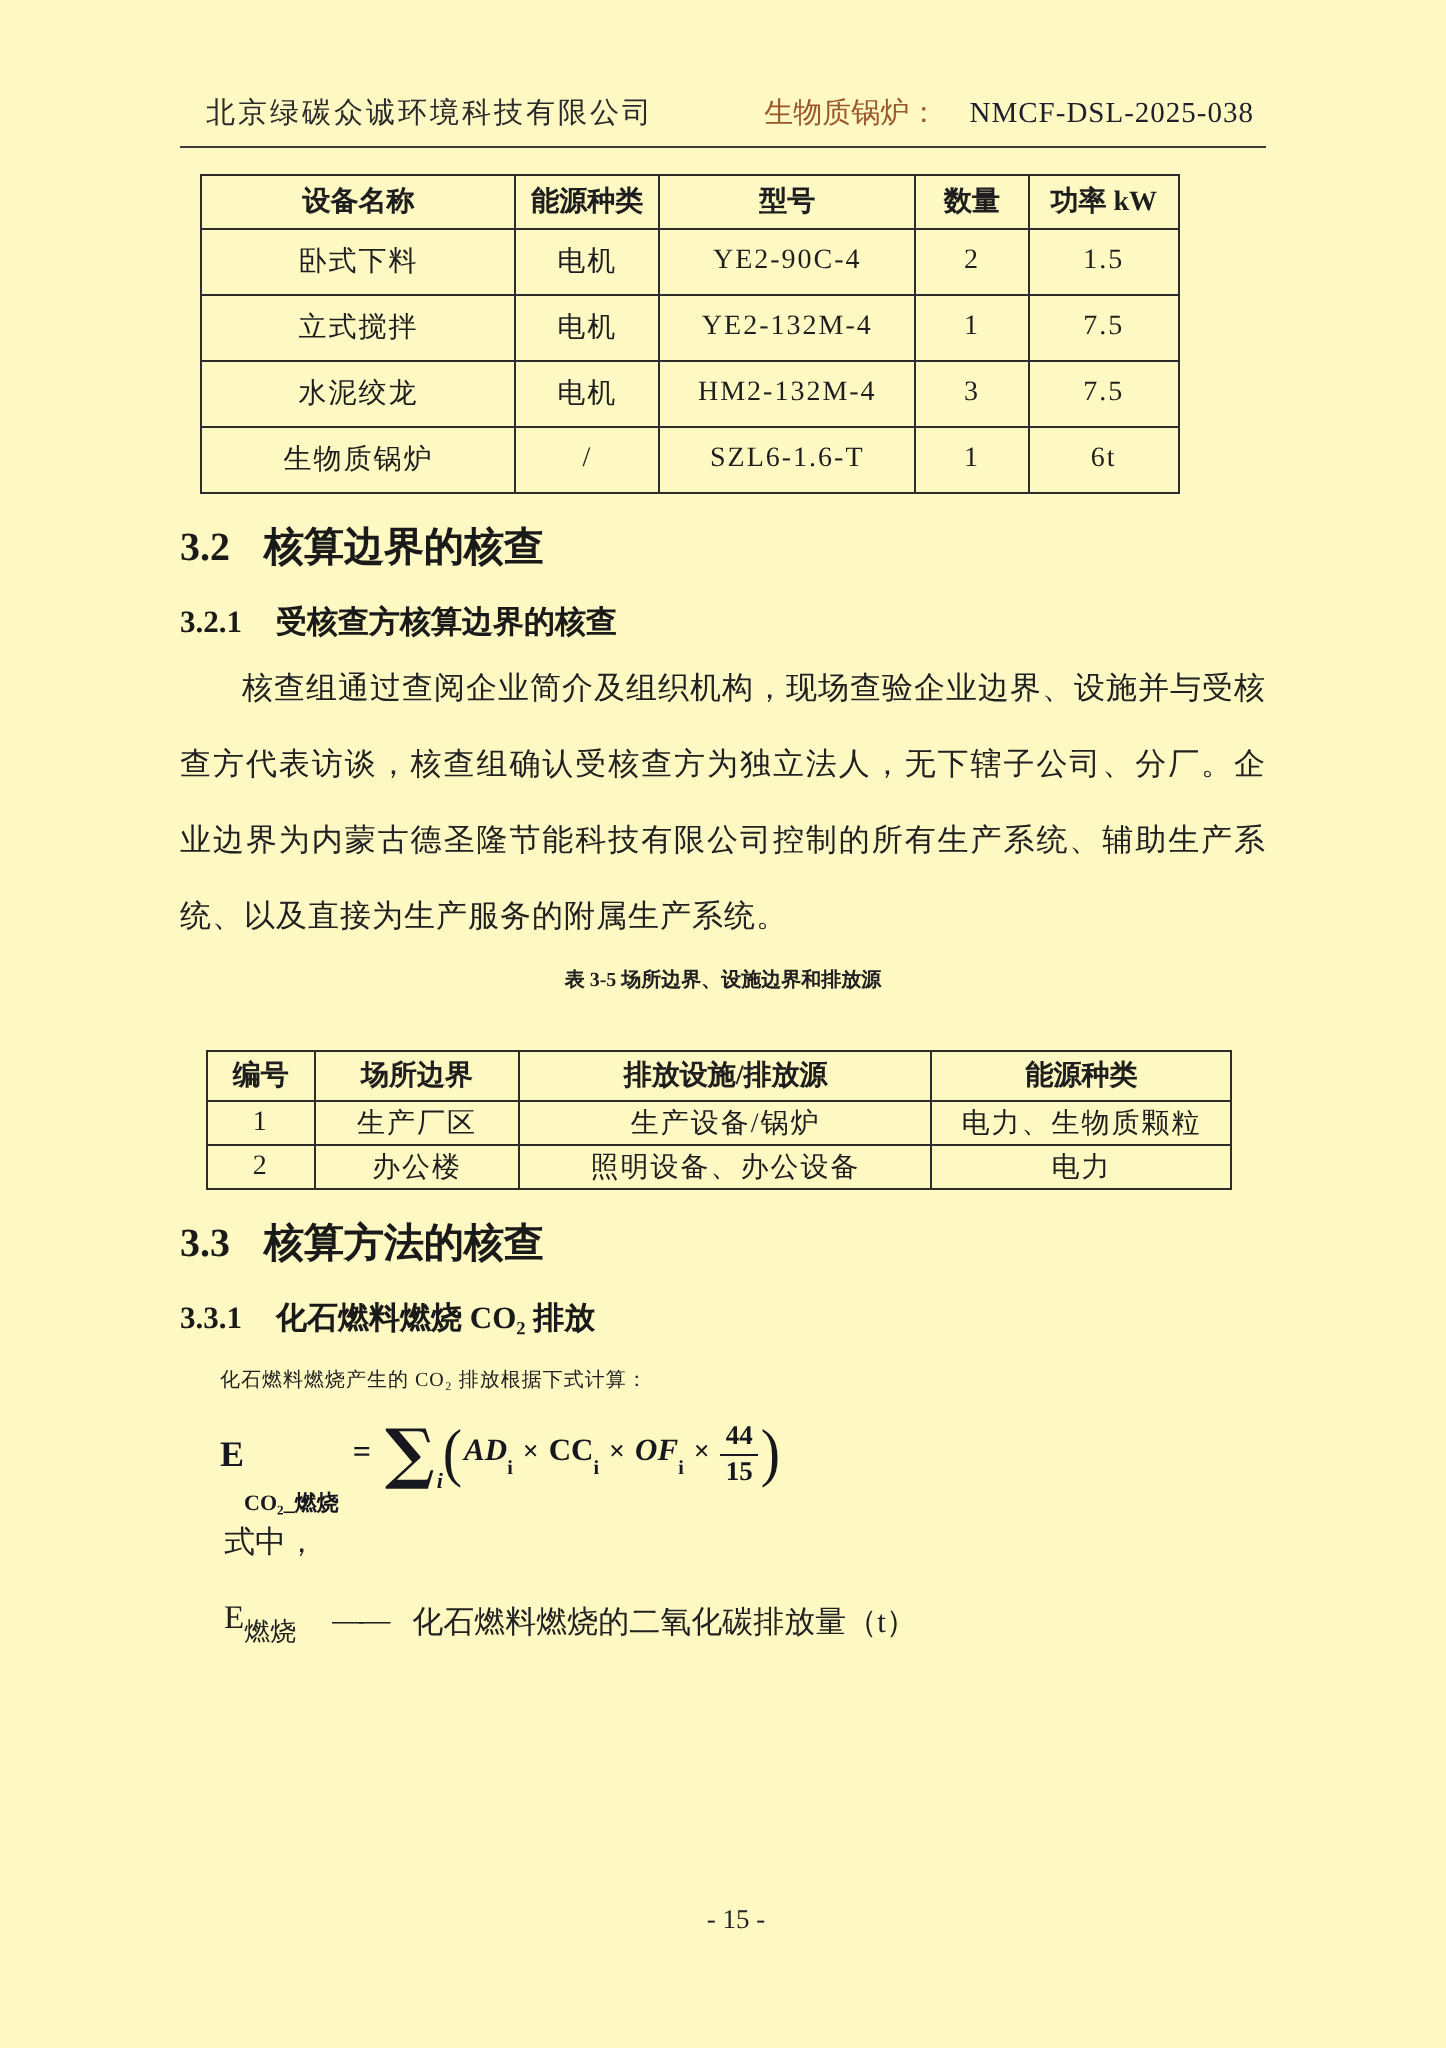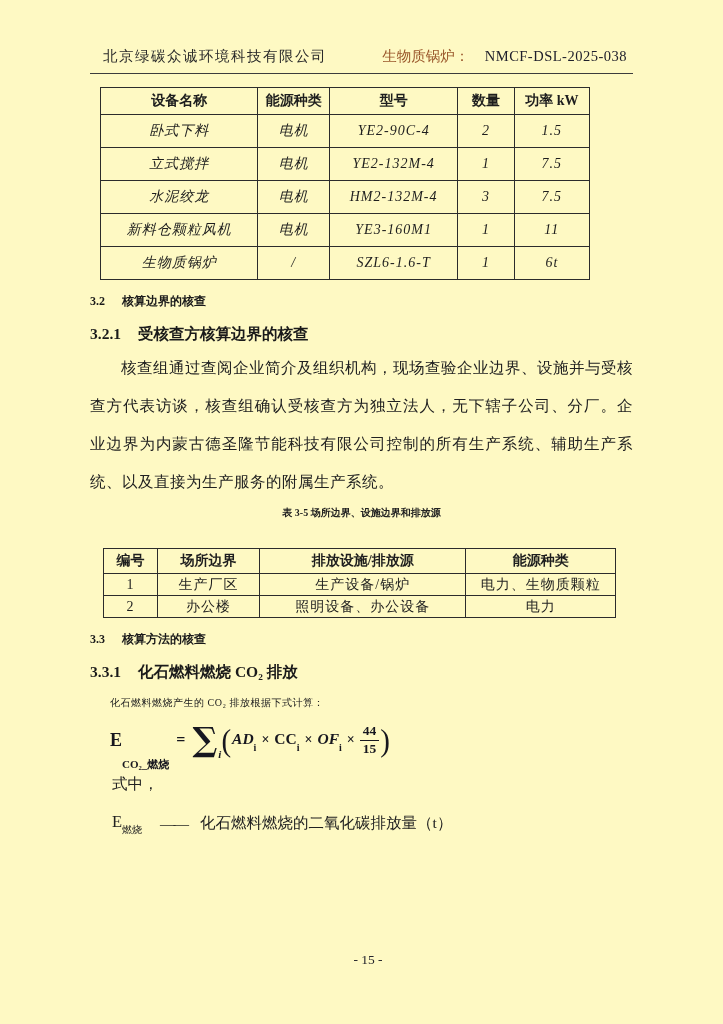--- a/index.html
+++ b/index.html
@@ -26,27 +26,27 @@
   .archive { margin-right: 6px; white-space: nowrap; }
   .archive-label { margin-right: 12px; }
   .archive-value { color: #20202c; letter-spacing: 0.5px; }
 
   
   table { border-collapse: collapse; table-layout: fixed; font-size: 14px; text-align: center; color:#1e1e1e; }
   th, td { border: 1px solid #2c2c2c; padding: 0 2px; overflow: hidden; }
   th { font-weight: bold; }
   .t1 { width: 490px; margin: 13px 0 0 10px; }
   .t1 th { height: 27px; }
-  .t1 td { height: 33px; letter-spacing: 1px; font-style: italic; }
+  .t1 td { height: 33px; letter-spacing: 1px; }
   .t2 { width: 513px; margin: 22px 0 0 13px; }
   .t2 th { height: 25px; }
   .t2 td { height: 22px; letter-spacing: 1px; }
 
   
-  .sec { font-size: 12px; font-weight: bold; margin: 13px 0 0 0; color:#1a1a1a; }
+  .sec { font-size: 20px; font-weight: bold; margin: 13px 0 0 0; color:#1a1a1a; }
   .sec .sec-num { margin-right: 17px; }
   .sub { font-size: 15.5px; margin-top: 14px; }
 
   
   .body-para {
     width: 543px; margin: 4px 0 0 0;
     font-size: 15.5px; line-height: 38px;
     text-align: justify; text-justify: inter-character;
     text-indent: 2em; letter-spacing: 0.5px;
   }
@@ -66,21 +66,21 @@
   .f-paren { font-size: 29px; font-weight: 400; transform: scaleY(1.12); margin: 0 1px; }
   .f-term { font-size: 15.5px; }
   .f-term sub { font-size: 10px; position: relative; top: 3px; }
   .f-times { font-size: 14px; margin: 0 5px; }
   .f-frac { display: inline-flex; flex-direction: column; align-items: center; font-size: 13.5px; line-height: 1.2; text-align: right; }
   .f-frac .den { border-top: 1.3px solid #17171f; padding: 0 3px; }
 
   .where { font-size: 15.5px; margin: 10px 0 0 22px; }
   .def-line { display: flex; align-items: center; margin: 17px 0 0 22px; font-size: 15.5px; }
   .def-e { font-size: 16.5px; }
-  .def-e sub { font-size: 10px; position: relative; top: 2px; }
+  .def-e sub { font-size: 13px; position: relative; top: 2px; }
   .def-dash { margin: 0 13px 0 18px; letter-spacing: -2px; }
 
   .footer { position: absolute; bottom: 56px; left: 13px; right: 0; text-align: center; font-size: 13.5px; color:#23232b; }
 </style>
 </head>
 <body>
 
 <div class="page">
 
   <div class="header">
@@ -122,27 +122,20 @@
           <td>YE2-132M-4</td>
           <td>1</td>
           <td>7.5</td>
         </tr>
         <tr>
           <td>水泥绞龙</td>
           <td>电机</td>
           <td>HM2-132M-4</td>
           <td>3</td>
           <td>7.5</td>
-        </tr>
-        <tr>
-          <td>新料仓颗粒风机</td>
-          <td>电机</td>
-          <td>YE3-160M1</td>
-          <td>1</td>
-          <td>11</td>
         </tr>
         <tr>
           <td>生物质锅炉</td>
           <td>/</td>
           <td>SZL6-1.6-T</td>
           <td>1</td>
           <td>6t</td>
         </tr>
       </tbody>
   </table>

